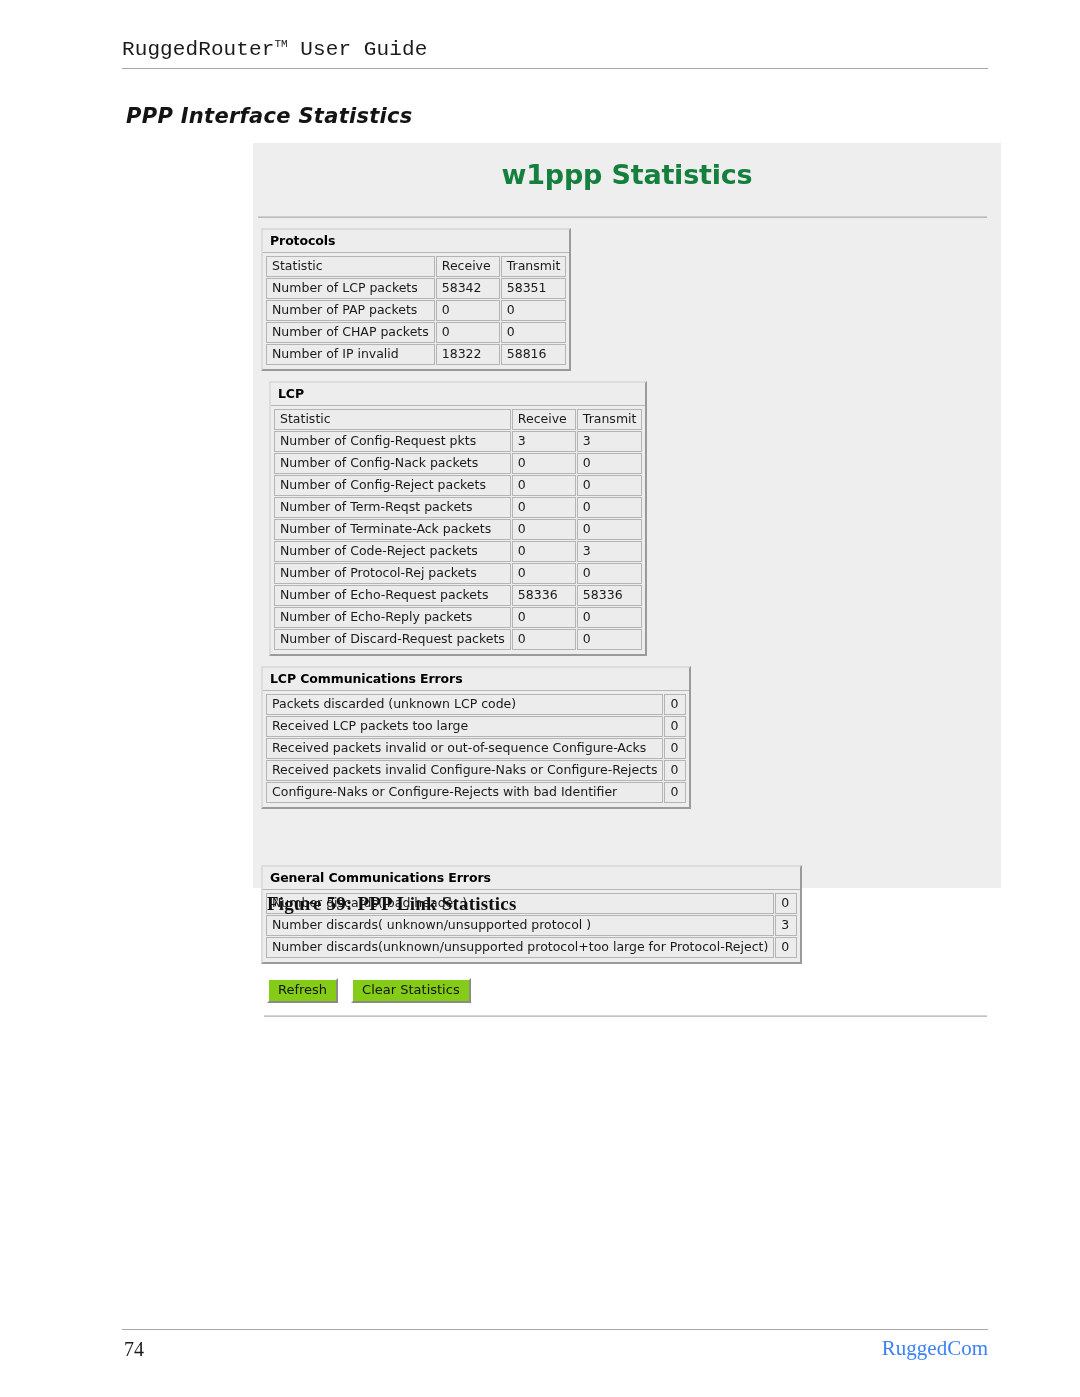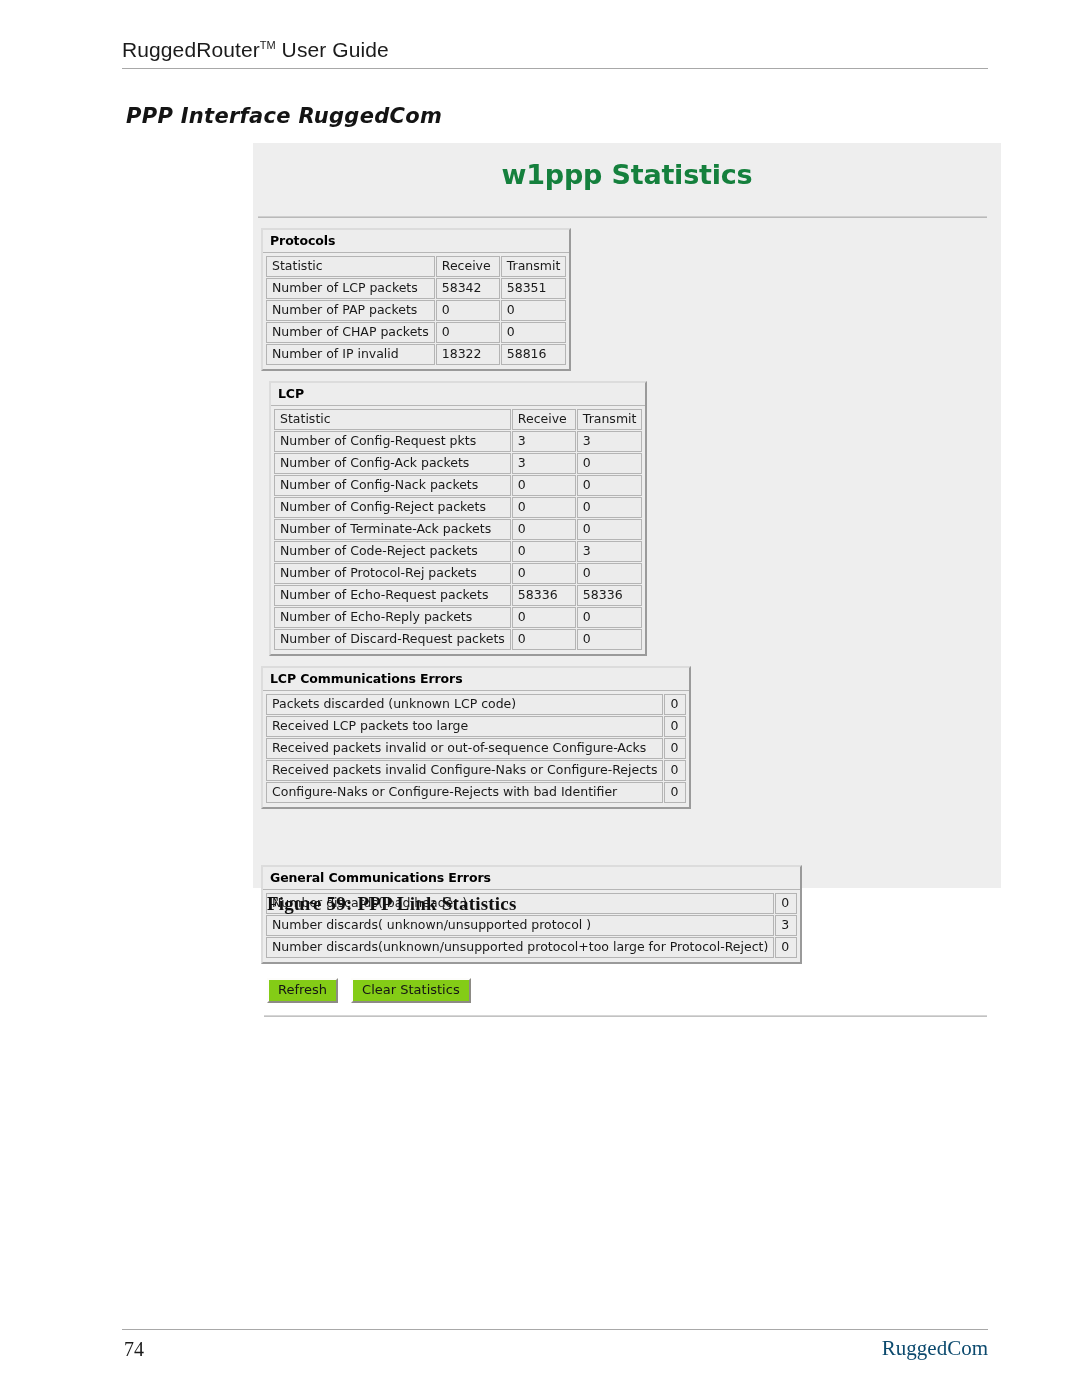--- a/index.html
+++ b/index.html
@@ -21,21 +21,21 @@
     position: absolute;
     inset: 0;
   }
   .running-head {
     position: absolute;
     left: 122px;
     top: 38px;
     width: 866px;
   }
   .running-head-text {
-    font-family: Liberation Sans, sans-serif;
+    font-family: Liberation Mono, monospace;
     font-size: 21px;
     color: #1b1b1b;
     letter-spacing: .1px;
     white-space: nowrap;
   }
   .running-head-text sup {
     font-size: 11px;
     vertical-align: super;
     letter-spacing: 0;
   }
@@ -193,34 +193,34 @@
     font-family: "Liberation Serif", serif;
     font-size: 20px;
     color: #1b1b1b;
   }
   .footer-right {
     position: absolute;
     right: 92px;
     top: 1336px;
     font-family: "Liberation Serif", serif;
     font-size: 21px;
-    color: #0c4a6e;
+    color: #3b82f6;
   }
 </style>
 </head>
 <body>
 
 <div class="page">
 
   <div class="running-head">
     <span class="running-head-text"><span>RuggedRouter</span><sup>TM</sup><span> User Guide</span></span>
   </div>
   <div class="head-rule"></div>
 
-  <div class="section-title">PPP Interface RuggedCom</div>
+  <div class="section-title">PPP Interface Statistics</div>
 
   <div class="shot">
     <div class="shot-title">w1ppp Statistics</div>
     <div class="shot-rule"></div>
 
     <div class="shot-body">
 
       
       <div class="statbox" id="protocols-box">
         <div class="statbox-legend">Protocols</div>
@@ -270,31 +270,31 @@
               <th class="num">Transmit</th>
             </tr>
           </thead>
           <tbody>
             <tr>
               <td>Number of Config-Request pkts</td>
               <td class="num">3</td>
               <td class="num">3</td>
             </tr>
             <tr>
-              <td>Number of Config-Ack packets</td>
-              <td class="num">3</td>
-              <td class="num">0</td>
-            </tr>
-            <tr>
               <td>Number of Config-Nack packets</td>
               <td class="num">0</td>
               <td class="num">0</td>
             </tr>
             <tr>
               <td>Number of Config-Reject packets</td>
+              <td class="num">0</td>
+              <td class="num">0</td>
+            </tr>
+            <tr>
+              <td>Number of Term-Reqst packets</td>
               <td class="num">0</td>
               <td class="num">0</td>
             </tr>
             <tr>
               <td>Number of Terminate-Ack packets</td>
               <td class="num">0</td>
               <td class="num">0</td>
             </tr>
             <tr>
               <td>Number of Code-Reject packets</td>

